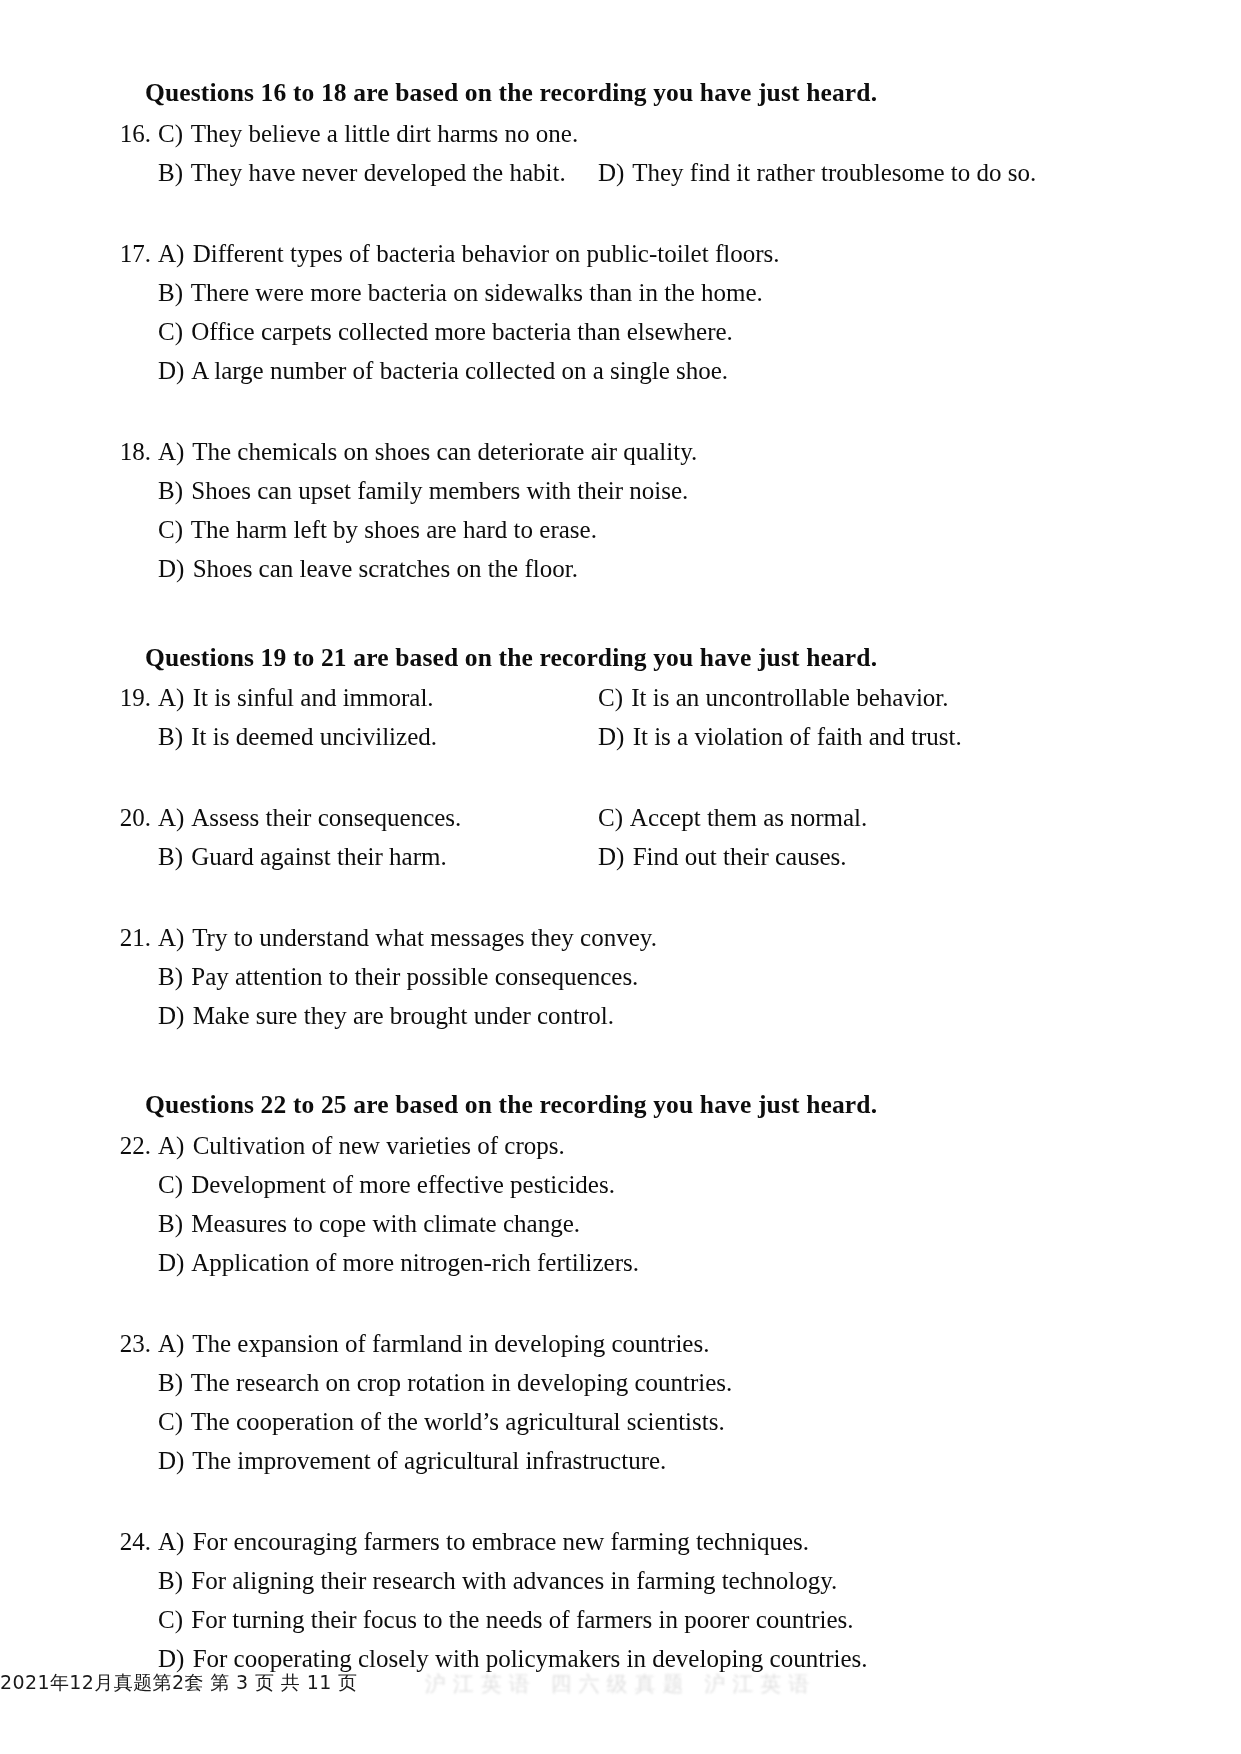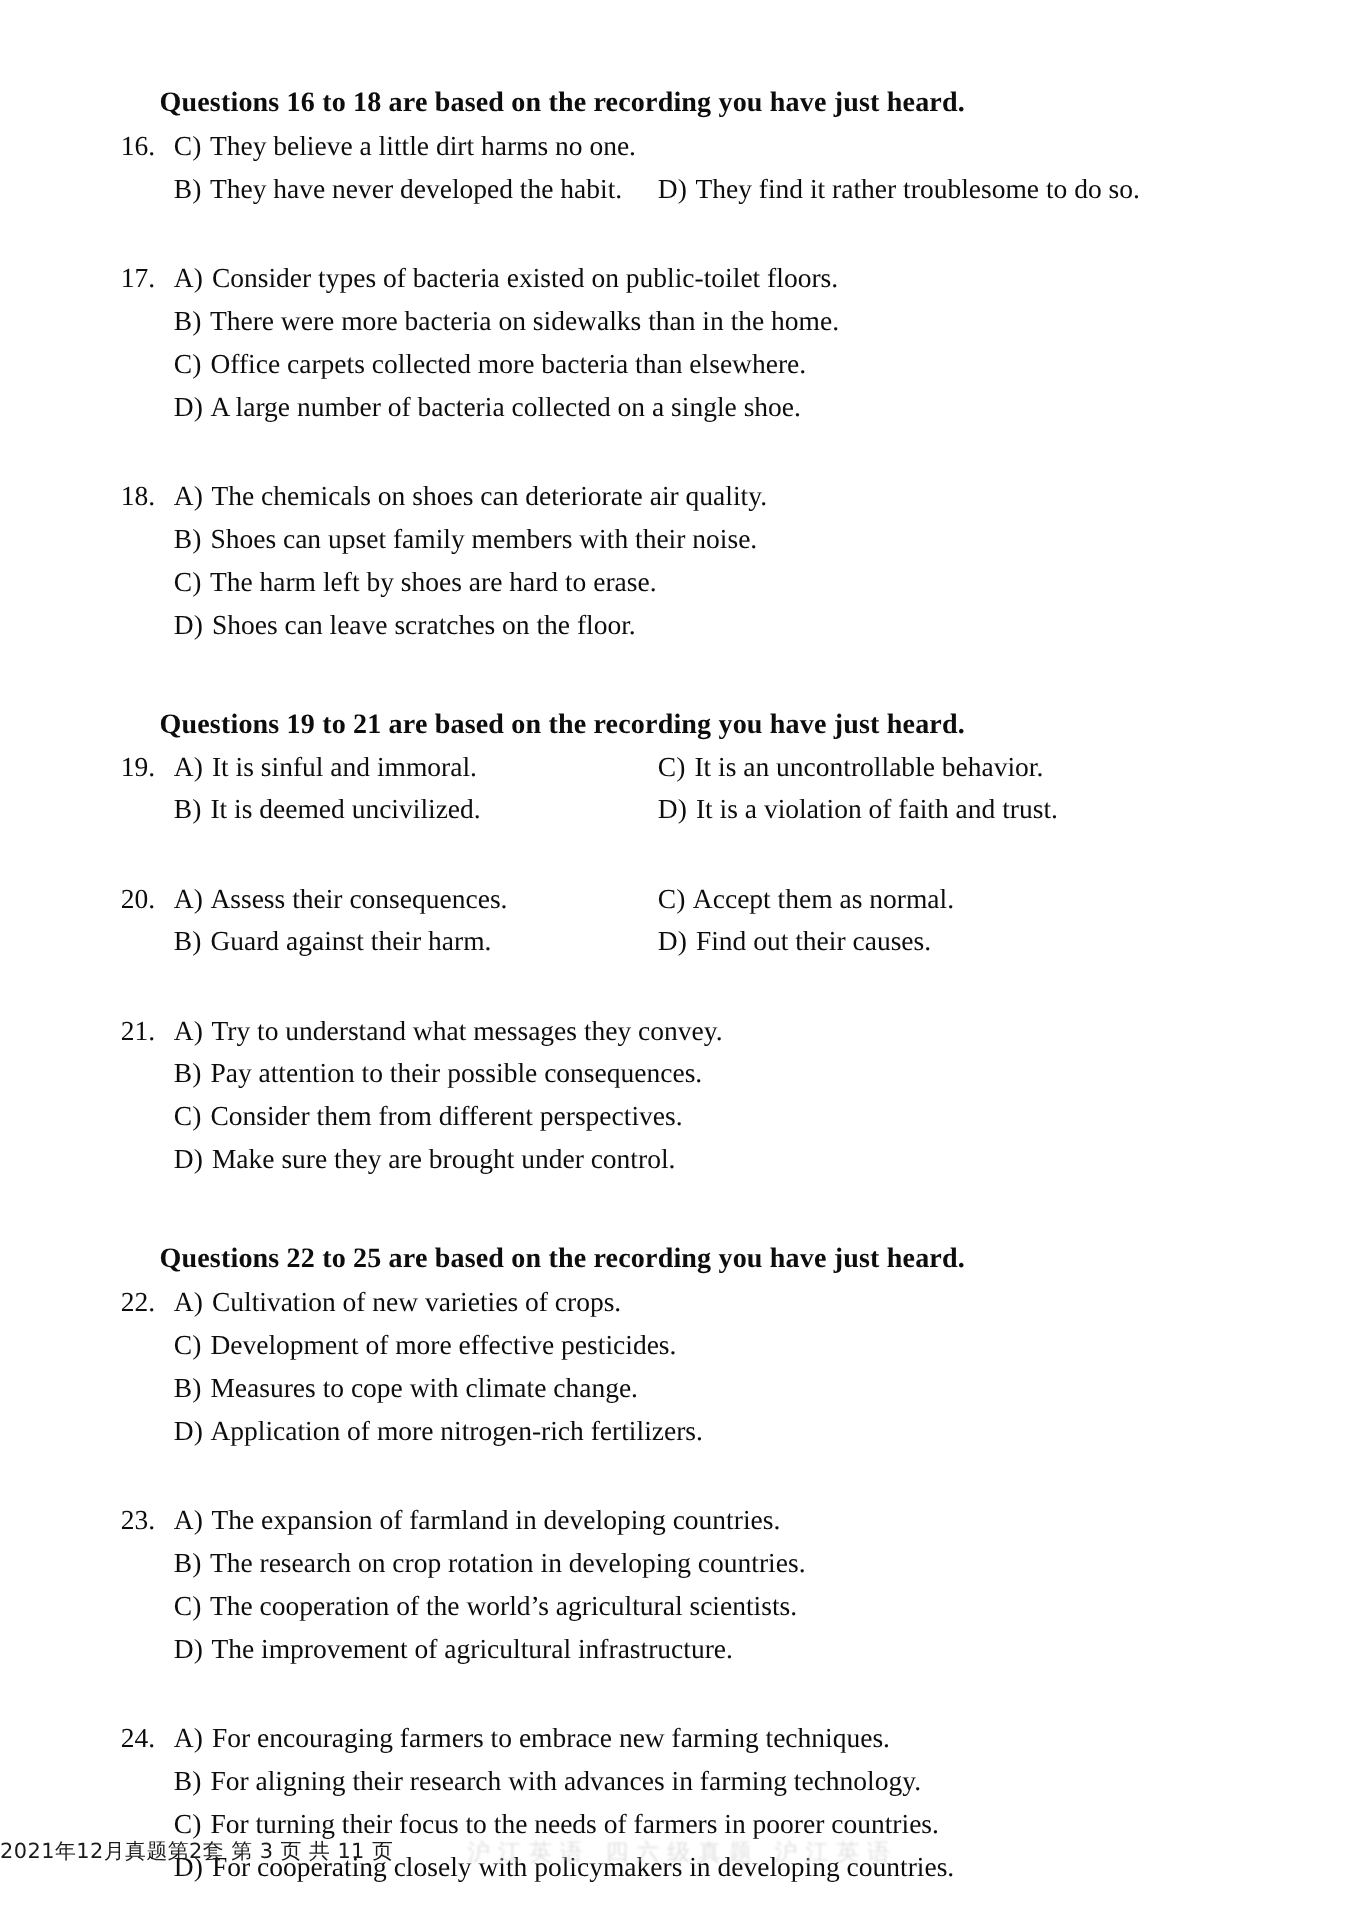--- a/index.html
+++ b/index.html
@@ -39,21 +39,21 @@
   }
   .q-row {
     display: flex;
     align-items: baseline;
     line-height: 1.0;
     margin-bottom: 5px;
   }
   .q-num {
     width: 58px;
     flex: 0 0 58px;
-    text-align: center;
+    text-align: right;
     font-size: 25px;
     padding-right: 7px;
     box-sizing: border-box;
   }
   .q-num.blank { visibility: hidden; }
 
   .opt {
     font-size: 25px;
     line-height: 1.36;
     white-space: nowrap;
@@ -117,21 +117,21 @@
         <div class="q-row">
           <div class="q-num blank">16.</div>
           <div class="opt col-left"><span class="opt-letter">B)</span><span> They have never developed the habit.</span></div>
           <div class="opt col-right"><span class="opt-letter">D)</span><span> They find it rather troublesome to do so.</span></div>
         </div>
         <div class="spacer-md"></div>
       </div>
       <div class="question">
         <div class="q-row">
           <div class="q-num">17.</div>
-          <div class="opt col-full"><span class="opt-letter">A)</span><span> Consider types of bacteria existed on public-toilet floors.</span></div>
+          <div class="opt col-full"><span class="opt-letter">A)</span><span> Different types of bacteria behavior on public-toilet floors.</span></div>
         </div>
         <div class="q-row">
           <div class="q-num blank">17.</div>
           <div class="opt col-full"><span class="opt-letter">B)</span><span> There were more bacteria on sidewalks than in the home.</span></div>
         </div>
         <div class="q-row">
           <div class="q-num blank">17.</div>
           <div class="opt col-full"><span class="opt-letter">C)</span><span> Office carpets collected more bacteria than elsewhere.</span></div>
         </div>
         <div class="q-row">
@@ -191,24 +191,20 @@
         <div class="q-row">
           <div class="q-num">21.</div>
           <div class="opt col-full"><span class="opt-letter">A)</span><span> Try to understand what messages they convey.</span></div>
         </div>
         <div class="q-row">
           <div class="q-num blank">21.</div>
           <div class="opt col-full"><span class="opt-letter">B)</span><span> Pay attention to their possible consequences.</span></div>
         </div>
         <div class="q-row">
           <div class="q-num blank">21.</div>
-          <div class="opt col-full"><span class="opt-letter">C)</span><span> Consider them from different perspectives.</span></div>
-        </div>
-        <div class="q-row">
-          <div class="q-num blank">21.</div>
           <div class="opt col-full"><span class="opt-letter">D)</span><span> Make sure they are brought under control.</span></div>
         </div>
         <div class="spacer-sm"></div>
       </div>
       <div class="gap-before-heading"></div>
       <div class="section-heading">Questions 22 to 25 are based on the recording you have just heard.</div>
       <div class="question">
         <div class="q-row">
           <div class="q-num">22.</div>
           <div class="opt col-full"><span class="opt-letter">A)</span><span> Cultivation of new varieties of crops.</span></div>

